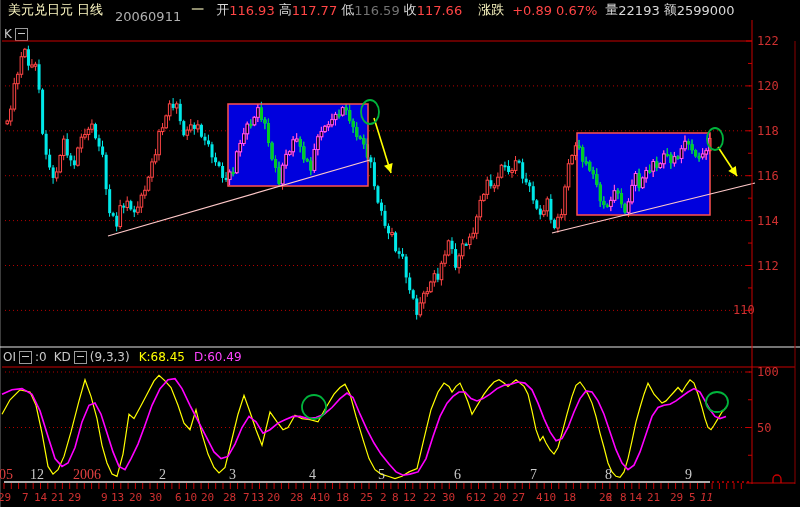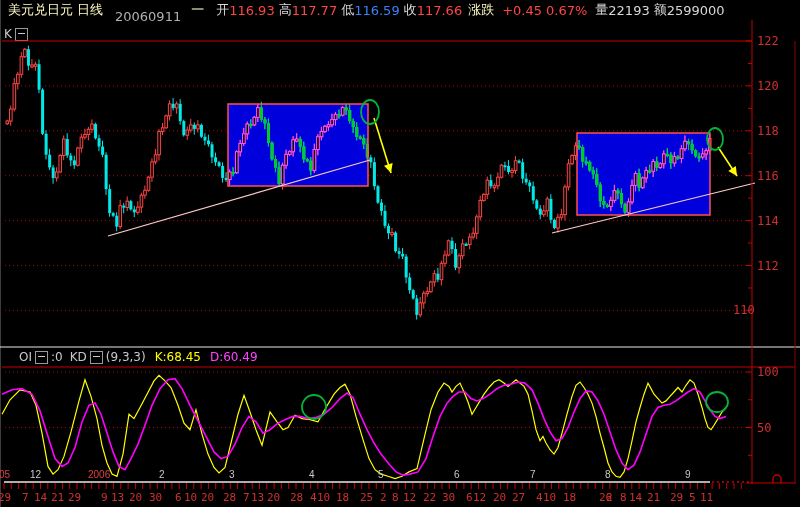--- a/index.html
+++ b/index.html
@@ -3,31 +3,31 @@
 <meta charset="utf-8">
 <style>
   html,body{margin:0;padding:0;background:#000;}
   #app{position:relative;width:800px;height:507px;background:#000;overflow:hidden;
        font-family:"DejaVu Sans","Liberation Sans",sans-serif;}
   .abs{position:absolute;}
   #titlebar{left:0;top:0;width:800px;height:20px;display:flex;align-items:center;
             gap:0;padding-left:8px;font-size:13px;white-space:nowrap;}
   .tb{margin-right:4px;}
   .gray{color:#fef9c3;} .dgray{color:#b0b0b0;margin-top:12px;}
-  .red{color:#ff4545;} .cyan{color:#3b82f6;} .white{color:#d8d8d8;}
+  .red{color:#ff4545;} .cyan{color:#737373;} .white{color:#d8d8d8;}
   .yellow{color:#ffff00;} .magenta{color:#ff44ff;}
   #chart-svg{left:0;top:0;}
   .panelabel{font-size:12px;color:#c8c8c8;display:flex;align-items:center;gap:3px;}
   .minbox{display:inline-block;width:11px;height:11px;border:1px solid #9a9a9a;
           position:relative;background:#000;}
   .minbox::after{content:"";position:absolute;left:2px;right:2px;top:4px;height:1px;background:#c8c8c8;}
   .axis-label{position:absolute;font-family:"DejaVu Sans Mono","Liberation Mono",monospace;
               font-size:12px;color:#cf3030;line-height:12px;}
-  .month-label{position:absolute;font-family:Liberation Sans, sans-serif;
-               font-size:10px;line-height:11px;}
+  .month-label{position:absolute;font-family:Liberation Serif, serif;
+               font-size:14px;line-height:11px;}
   .day-label{position:absolute;font-family:"DejaVu Sans Mono","Liberation Mono",monospace;
              font-size:11px;color:#cf3030;line-height:11px;}
 </style>
 </head>
 <body>
 
 <div id="app">
 
   <div id="titlebar" class="abs">
     <span class="tb gray">美元兑日元</span>
@@ -35,22 +35,22 @@
     <span class="tb dgray" style="margin-left:8px">20060911</span>
     <span class="tb gray" style="margin-left:6px">一</span>
     <span class="white" style="margin-left:8px">开</span>
     <span class="tb red">116.93</span>
     <span class="white">高</span>
     <span class="tb red">117.77</span>
     <span class="white">低</span>
     <span class="tb cyan">116.59</span>
     <span class="white">收</span>
     <span class="tb red">117.66</span>
-    <span class="gray" style="margin-left:2px">涨跌</span>
-    <span class="tb red" style="margin-left:8px">+0.45</span>
+    <span class="gray" style="margin-left:12px">涨跌</span>
+    <span class="tb red" style="margin-left:8px">+0.89</span>
     <span class="tb red">0.67%</span>
     <span class="white" style="margin-left:4px">量</span>
     <span class="tb white">22193</span>
     <span class="white">额</span>
     <span class="tb white">2599000</span>
   </div>
 
   <div class="abs panelabel" style="left:4px;top:27px;">
     <span>K</span>
     <span class="minbox"></span>
@@ -1420,21 +1420,21 @@
       <line x1="690.1999999999995" y1="483" x2="690.1999999999995" y2="489" stroke="#c80000" stroke-width="1"></line>
       <line x1="697.4999999999994" y1="483" x2="697.4999999999994" y2="489" stroke="#c80000" stroke-width="1"></line>
       <line x1="704.7999999999994" y1="483" x2="704.7999999999994" y2="489" stroke="#c80000" stroke-width="1"></line>
       <line x1="712.0999999999993" y1="483" x2="712.0999999999993" y2="489" stroke="#c80000" stroke-width="1"></line>
       <line x1="719.3999999999993" y1="483" x2="719.3999999999993" y2="489" stroke="#c80000" stroke-width="1"></line>
       <line x1="726.6999999999992" y1="483" x2="726.6999999999992" y2="489" stroke="#c80000" stroke-width="1"></line>
       <line x1="733.9999999999992" y1="483" x2="733.9999999999992" y2="489" stroke="#c80000" stroke-width="1"></line>
       <line x1="741.2999999999992" y1="483" x2="741.2999999999992" y2="489" stroke="#c80000" stroke-width="1"></line>
     </svg>
 
-  <div class="abs panelabel" style="left:3px;top:350px;margin-left:16px;">
+  <div class="abs panelabel" style="left:3px;top:350px;">
     <span>OI</span>
     <span class="minbox"></span>
     <span>:0</span>
     <span style="margin-left:4px">KD</span>
     <span class="minbox"></span>
     <span>(9,3,3)</span>
     <span class="yellow" style="margin-left:6px">K:68.45</span>
     <span class="magenta" style="margin-left:6px">D:60.49</span>
   </div>
 
@@ -1447,21 +1447,21 @@
       <span class="axis-label" style="left: 757px; top: 259.5px;">112</span>
       <span class="axis-label" style="left: 733px; top: 304.4px;">110</span>
     </div>
   <div class="abs" id="kd-labels">
       <span class="axis-label" style="left: 757px; top: 366px;">100</span>
       <span class="axis-label" style="left: 757px; top: 421.5px;">50</span>
     </div>
   <div class="abs" id="month-labels">
       <span class="month-label" style="left: -1px; top: 469px; color: rgb(224, 64, 64);">05</span>
       <span class="month-label" style="left: 30px; top: 469px; color: rgb(200, 200, 200);">12</span>
-      <span class="month-label" style="left: 88px; top: 469px; color: rgb(224, 64, 64);">2006</span>
+      <span class="month-label" style="left: 73px; top: 469px; color: rgb(224, 64, 64);">2006</span>
       <span class="month-label" style="left: 159px; top: 469px; color: rgb(200, 200, 200);">2</span>
       <span class="month-label" style="left: 229px; top: 469px; color: rgb(200, 200, 200);">3</span>
       <span class="month-label" style="left: 309px; top: 469px; color: rgb(200, 200, 200);">4</span>
       <span class="month-label" style="left: 378px; top: 469px; color: rgb(200, 200, 200);">5</span>
       <span class="month-label" style="left: 454px; top: 469px; color: rgb(200, 200, 200);">6</span>
       <span class="month-label" style="left: 530px; top: 469px; color: rgb(200, 200, 200);">7</span>
       <span class="month-label" style="left: 605px; top: 469px; color: rgb(200, 200, 200);">8</span>
       <span class="month-label" style="left: 685px; top: 469px; color: rgb(200, 200, 200);">9</span>
     </div>
   <div class="abs" id="day-labels">
@@ -1498,15 +1498,15 @@
       <span class="day-label" style="left: 536px; top: 492px;">4</span>
       <span class="day-label" style="left: 543px; top: 492px;">10</span>
       <span class="day-label" style="left: 563px; top: 492px;">18</span>
       <span class="day-label" style="left: 583px; top: 492px; margin-left: 16px;">26</span>
       <span class="day-label" style="left: 606px; top: 492px;">2</span>
       <span class="day-label" style="left: 620px; top: 492px;">8</span>
       <span class="day-label" style="left: 629px; top: 492px;">14</span>
       <span class="day-label" style="left: 647px; top: 492px;">21</span>
       <span class="day-label" style="left: 670px; top: 492px;">29</span>
       <span class="day-label" style="left: 689px; top: 492px;">5</span>
-      <span class="day-label" style="left: 700px; top: 492px;">11</span>
+      <span class="day-label" style="left: 700px; top: 492px; font-style: italic;">11</span>
     </div>
 </div>
 
 </body></html>

